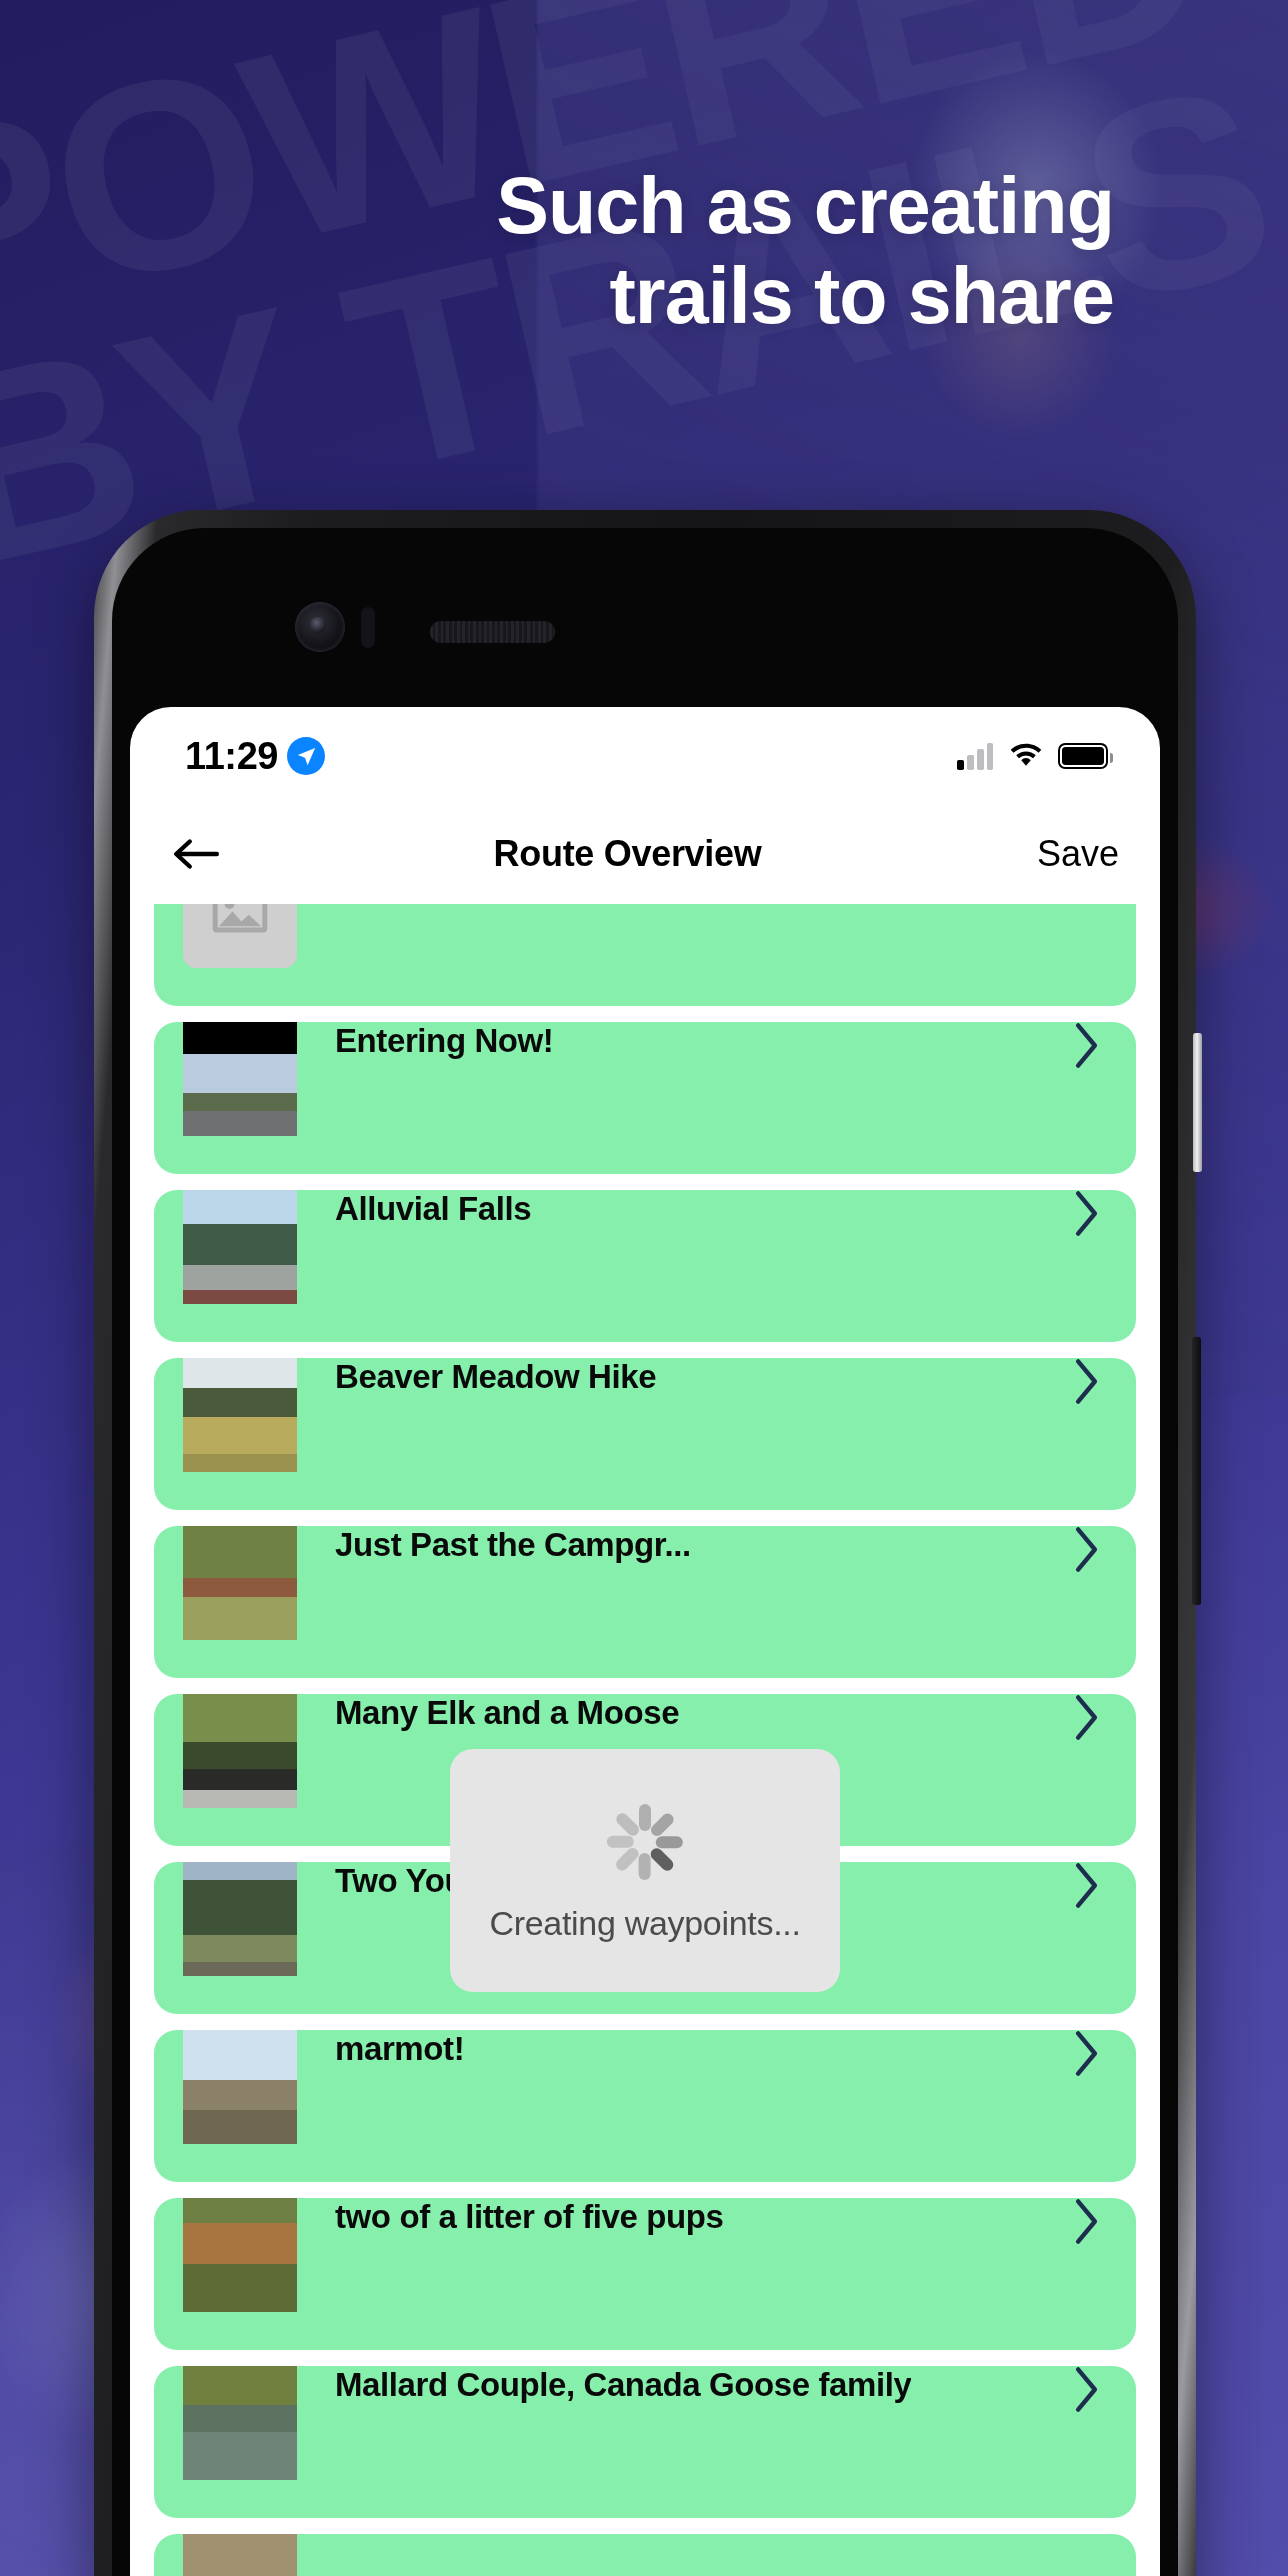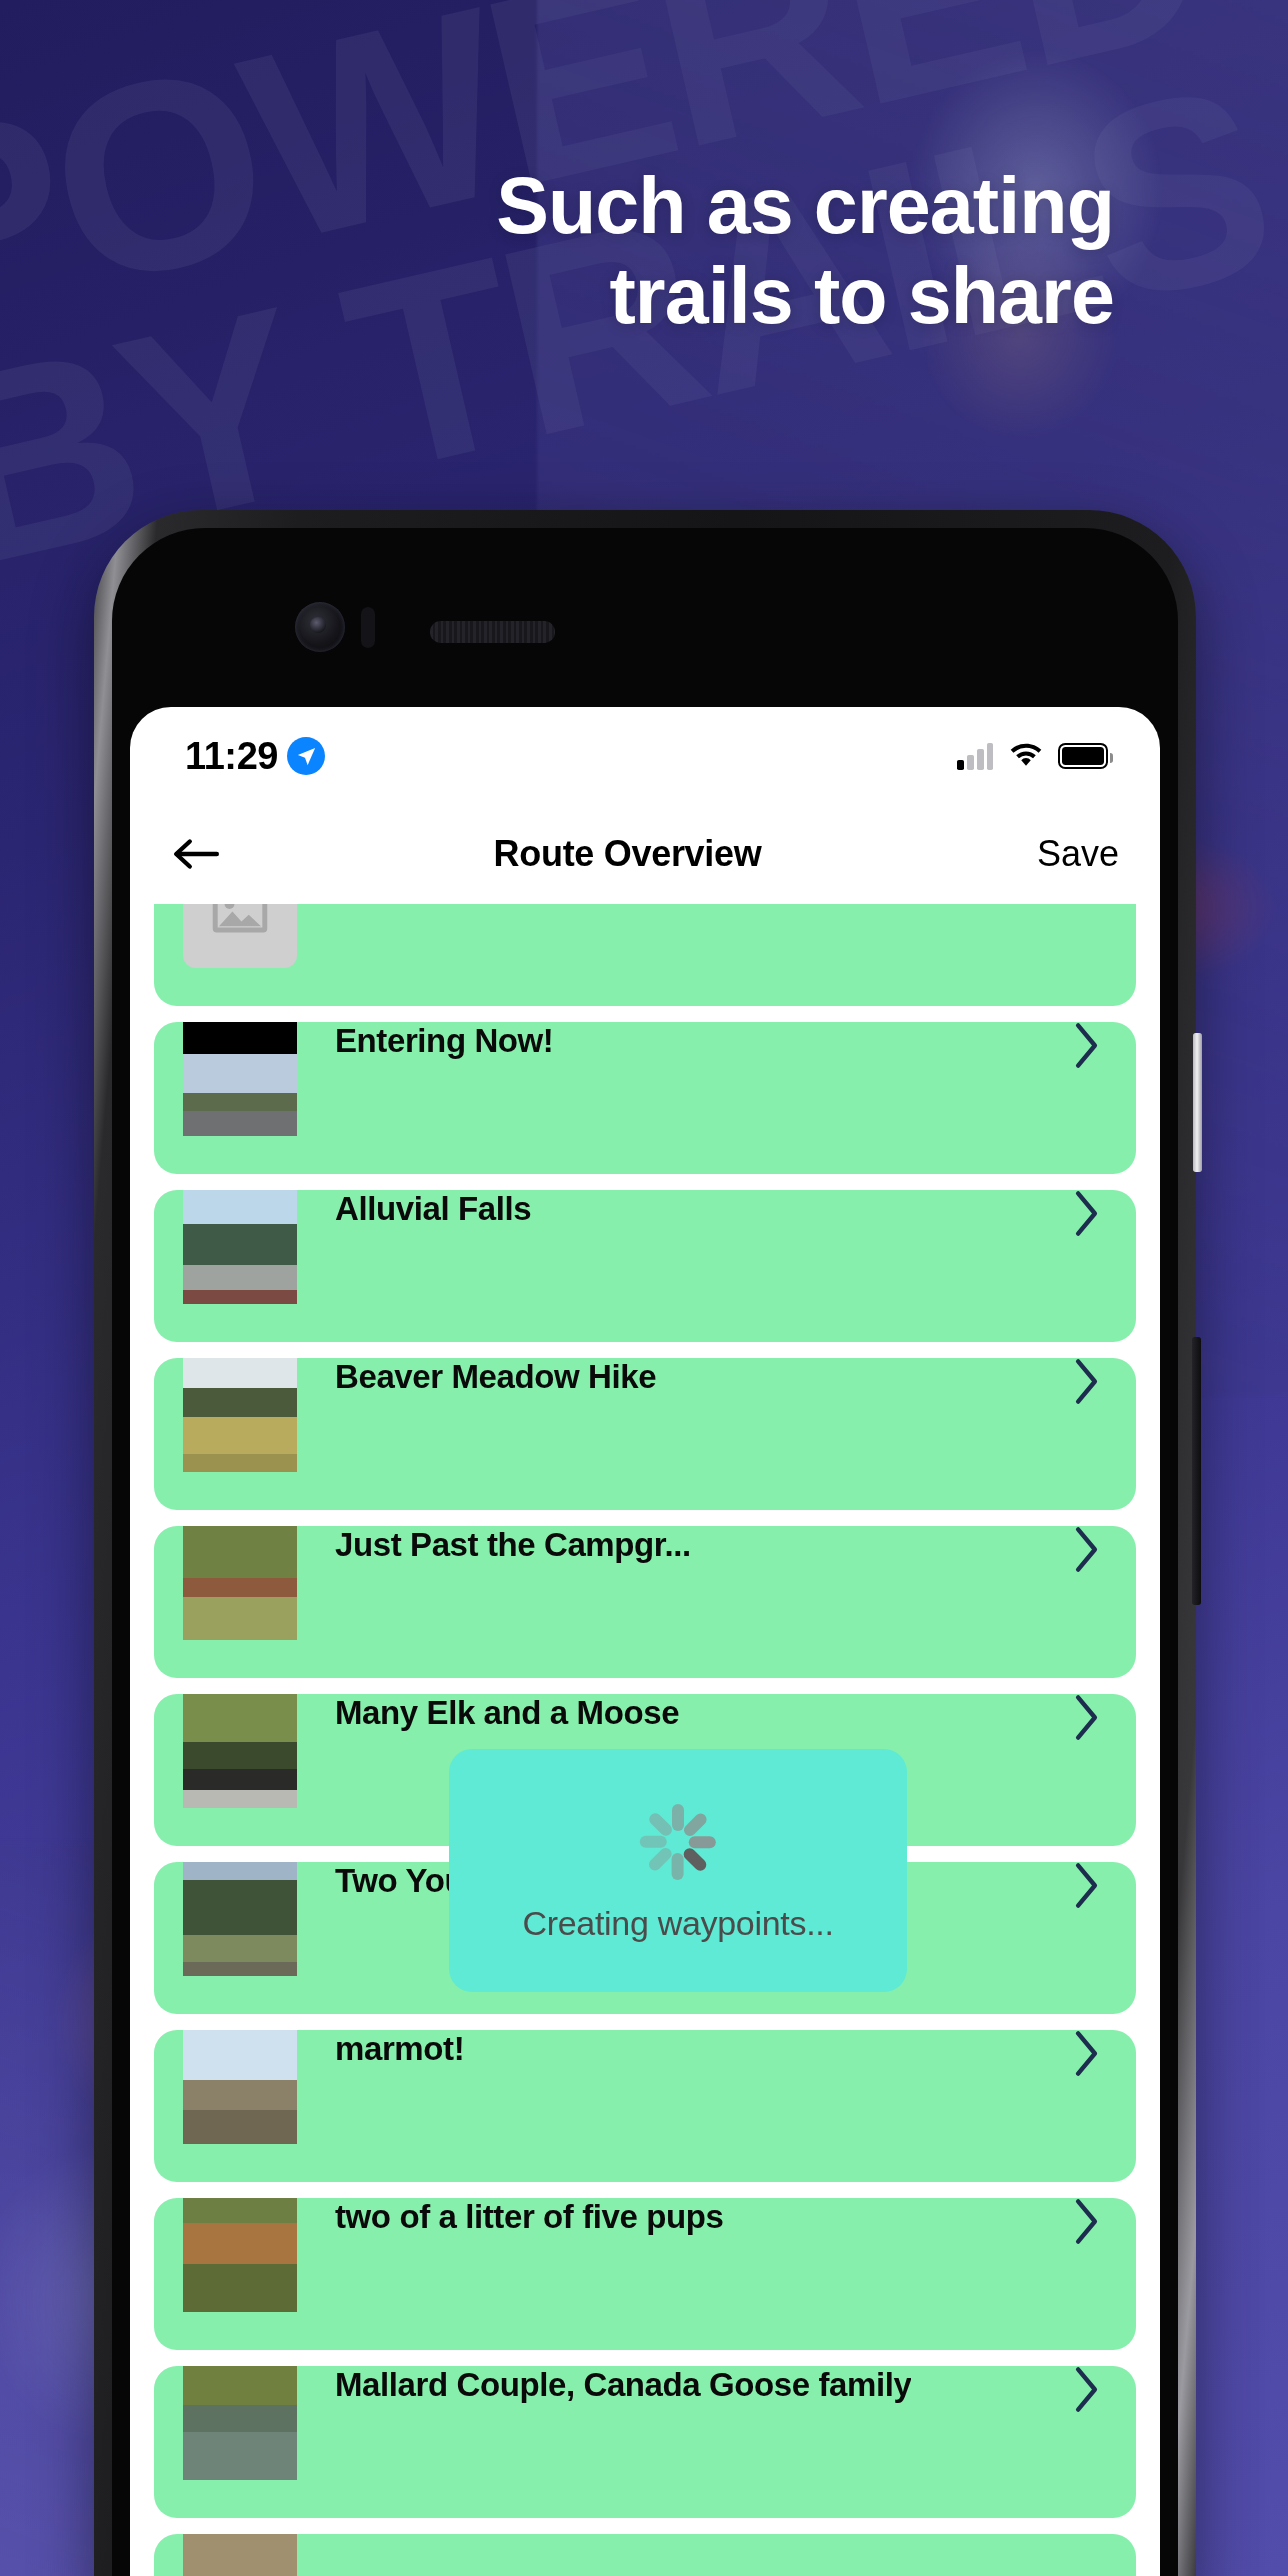--- a/index.html
+++ b/index.html
@@ -213,26 +213,25 @@
   .th-mallard{ background:
       linear-gradient(#70803f 0 34%, #5d7260 34% 58%, #6f8478 58% 100%); }
   .th-last{ background:
       linear-gradient(#a09070 0 40%, #6d6350 40% 70%, #4a4438 70% 100%); }
 
   
   #loading-dialog{
     position:absolute;
     left:50%; transform:translateX(-50%);
     top:1042px;
-    width:458px; height:243px;
-    background:#5eead4;
+    width:390px; height:243px;
+    background:#e5e5e5;
     border-radius:23px;
     display:flex; flex-direction:column; align-items:center; justify-content:center;
     z-index:30;
-    margin-left:33px;
   }
   #spinner{ position:relative; width:86px; height:86px; margin-bottom:19.7px; }
   #spinner i{
     position:absolute; left:50%; top:5.4px;
     width:11.6px; height:27px; margin-left:-5.8px;
     border-radius:6.3px; background:#8e8e8e;
     transform-origin:5.8px 38px;
   }
   #spinner i:nth-child(1){ transform:rotate(0deg);   opacity:.62; }
   #spinner i:nth-child(2){ transform:rotate(45deg);  opacity:.74; }

